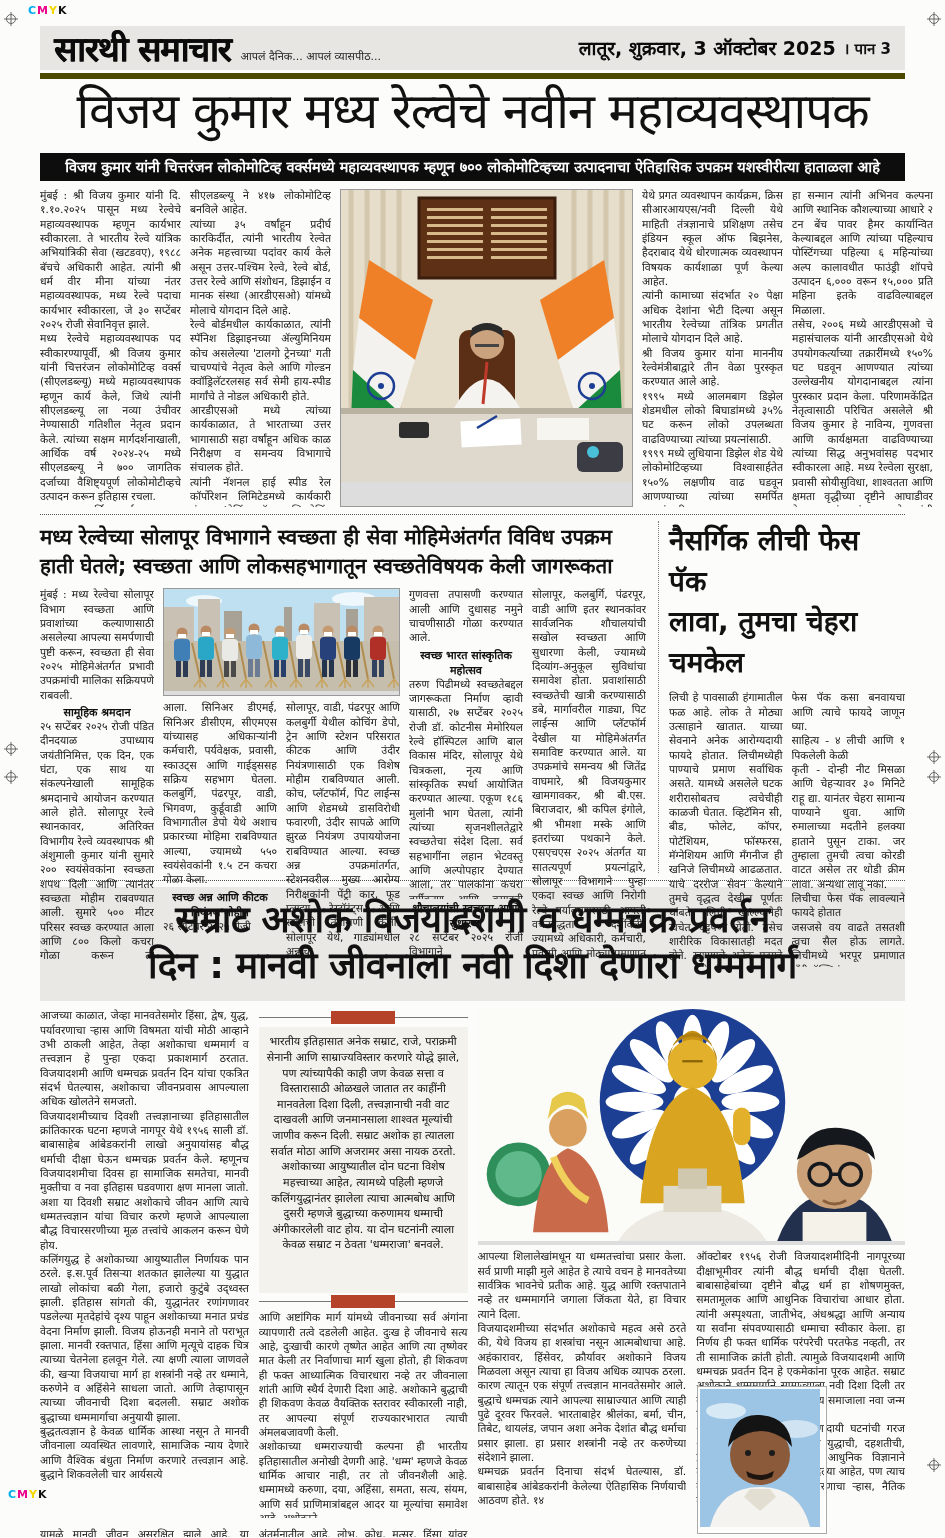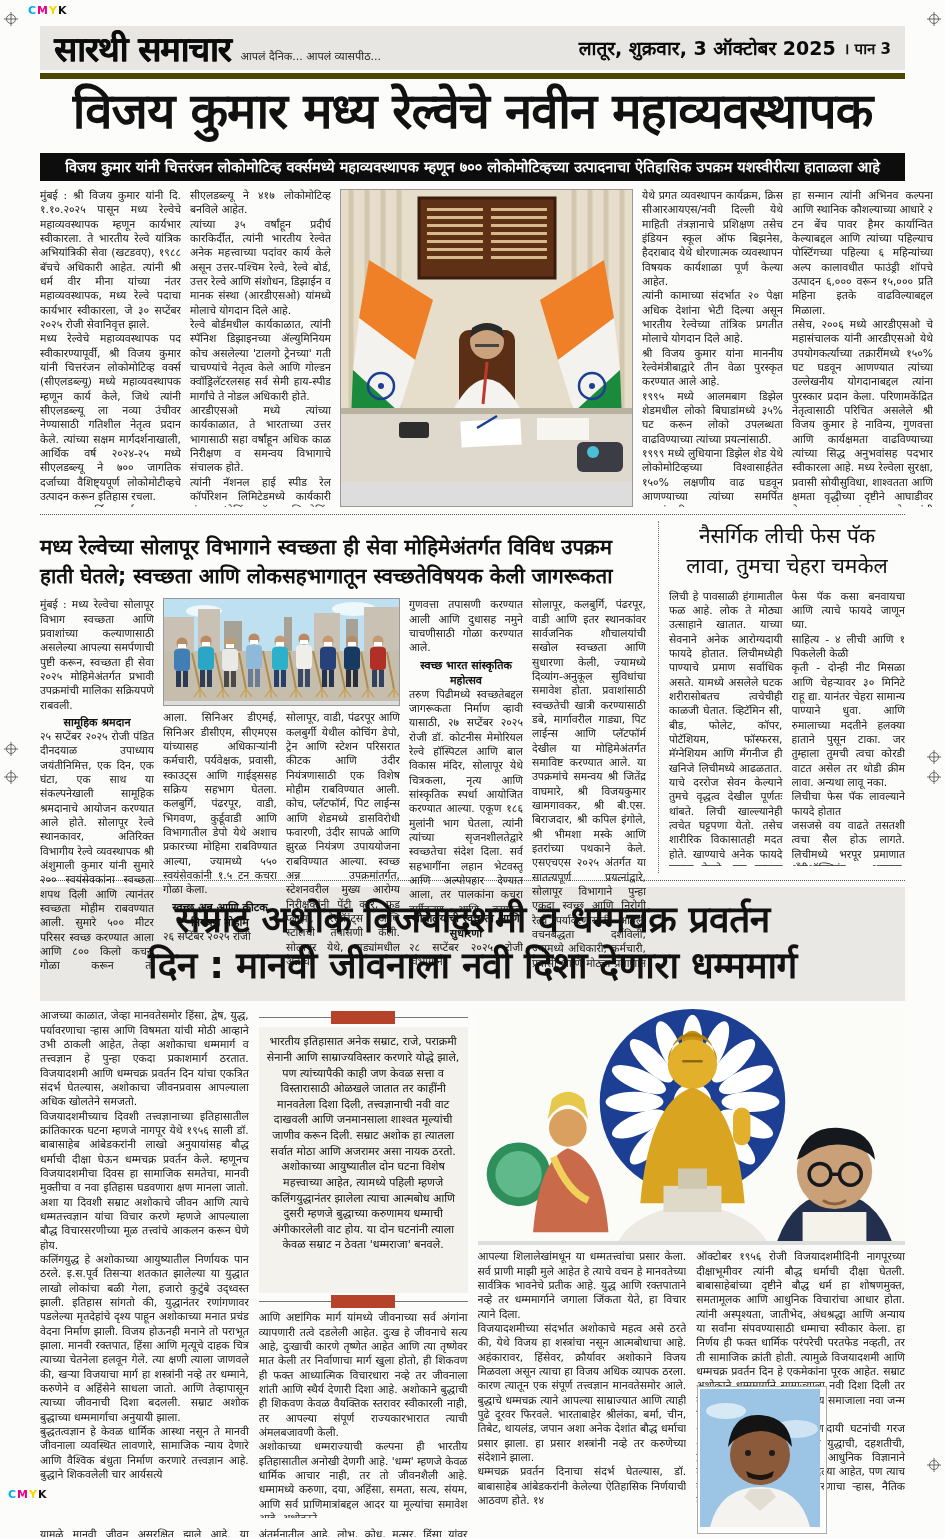--- a/index.html
+++ b/index.html
@@ -16,45 +16,45 @@
 
   
   .masthead{height:44px;background:#e7e6e2;display:flex;align-items:center;padding:0 14px;box-sizing:border-box;}
   .brand{font-size:34px;font-weight:900;letter-spacing:-1px;color:#0b0b0b;text-shadow:.6px 0 #0b0b0b;}
   .tagline{font-size:11px;font-weight:normal;color:#222;margin:14px 0 0 10px;}
   .dateline{margin-left:auto;font-size:19px;font-weight:900;color:#0b0b0b;white-space:nowrap;}
   .pageno{font-size:15px;font-weight:bold;margin-left:8px;}
   .oliverule{height:6px;background:#4c4800;margin-top:3px;}
 
   
-  .a1-head{font-size:49px;font-weight:700;text-align:center;line-height:1.18;margin:4px 0 6px;letter-spacing:-1px;}
+  .a1-head{font-size:49px;font-weight:400;text-align:center;line-height:1.18;margin:4px 0 6px;letter-spacing:-1px;}
   .a1-strip{background:#0d0d0d;color:#fff;font-size:14.5px;font-weight:bold;text-align:center;
             padding:5px 6px;line-height:1.25;margin-top:12px;}
   .a1-body{display:grid;grid-template-columns:141px 141px 293px 141px 141px;gap:9px;margin-top:8px;height:318px;}
   .ct{font-size:10.7px;line-height:1.34;text-align:justify;white-space:pre-line;overflow:hidden;color:#161616;}
   .photo-cell{display:flex;flex-direction:row;}
   .photo-frame{border:1px solid #999;background:#ddd;}
   .caption-line{font-size:10.7px;line-height:1.3;text-align:justify;margin-top:4px;overflow:hidden;height:16px;}
 
   .dotsep{border:none;border-top:1.5px dotted #555;margin:7px 0 6px;}
 
   
   .row2{display:flex;gap:10px;height:352px;}
   .a2{width:608px;flex:none;}
-  .a2-head{font-size:20.5px;font-weight:900;line-height:1.4;white-space:pre-line;margin:12px 0 8px;}
+  .a2-head{font-size:20.5px;font-weight:900;line-height:1.4;white-space:pre-line;margin:2px 0 8px;}
   .a2-body{display:grid;grid-template-columns:114px 237px 114px 114px;gap:9px;height:282px;}
   .a2-mid{display:flex;flex-direction:column;}
   .a2-mid .photo-frame{margin-bottom:5px;}
   .a2-midcols{display:grid;grid-template-columns:114px 114px;gap:9px;flex:1;overflow:hidden;}
   .subhead{font-size:11px;font-weight:bold;text-align:center;margin:1px 0;}
   .colstack{display:flex;flex-direction:column;overflow:hidden;}
   .colstack .ct{flex:0 1 auto;}
 
   .fp{flex:1;border-left:1.5px dotted #777;padding-left:10px;}
-  .fp-head{font-size:21px;font-weight:400;text-align:center;line-height:1.45;margin:0 0 8px;white-space:pre-line;}
+  .fp-head{font-size:28px;font-weight:700;line-height:1.45;margin:0 0 8px;white-space:pre-line;}
   .fp-cols{display:grid;grid-template-columns:1fr 1fr;gap:9px;height:276px;}
 
   
   .a3-box{background:#e9e8e4;margin:2px 0 8px;padding:10px 25px 12px;text-align:center;}
   .a3-head{font-size:37px;font-weight:900;line-height:1.25;white-space:pre-line;letter-spacing:-.5px;}
   .a3-body{position:relative;display:grid;grid-template-columns:repeat(4,1fr);gap:10px;height:528px;margin-top:2px;}
   .quote-deco{position:relative;height:14px;margin:2px 0;}
   .quote-deco::before{content:"";position:absolute;left:0;right:0;top:6px;border-top:1.5px solid #777;}
   .quote-deco .redbar{position:absolute;left:50%;top:0;transform:translateX(-50%);width:64px;height:13px;background:#b5432a;}
   .quote-box{background:#f3f2ec;padding:7px 6px;font-size:11px;line-height:1.42;text-align:center;white-space:pre-line;overflow:hidden;height:252px;}

